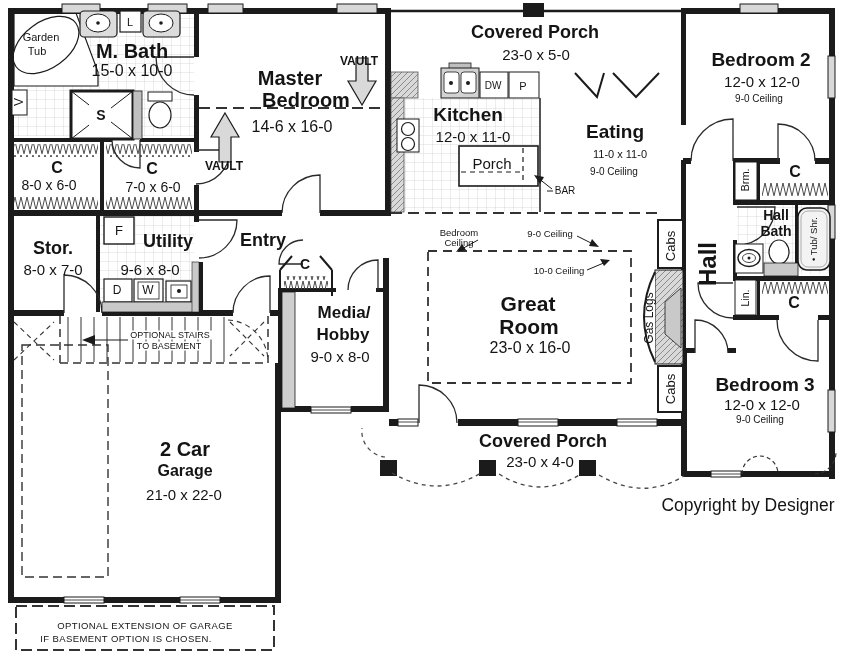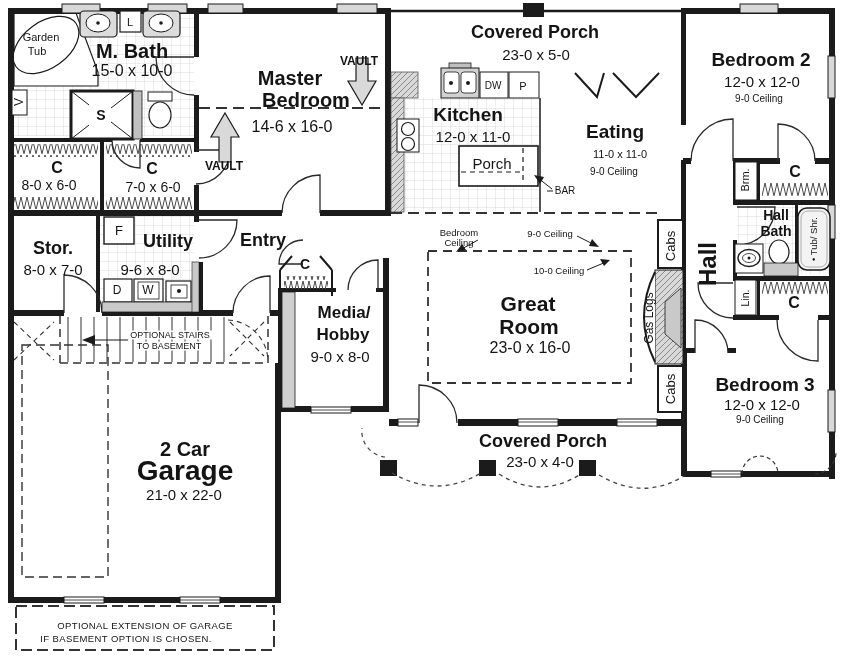--- a/index.html
+++ b/index.html
@@ -359,19 +359,20 @@
 <div class="lbl b" style="left:305px;top:264px;font-size:14px">C</div>
 
 <div class="lbl b" style="left:344px;top:312px;font-size:17px">Media/</div>
 <div class="lbl b" style="left:343px;top:334px;font-size:17px">Hobby</div>
 <div class="lbl" style="left:340px;top:356px;font-size:15px">9-0 x 8-0</div>
 
 <div class="lbl bg" style="left:170px;top:335px;font-size:9px">OPTIONAL STAIRS</div>
 <div class="lbl bg" style="left:169px;top:346px;font-size:9px">TO BASEMENT</div>
 
 <div class="lbl b" style="left:185px;top:449px;font-size:20px">2 Car</div>
-<div class="lbl b" style="left:185px;top:471px;font-size:28px">Garage</div>
+<div class="lbl b" style="left:185px;top:471px;font-size:16px">Garage</div>
 <div class="lbl" style="left:184px;top:494px;font-size:15px">21-0 x 22-0</div>
 <div class="lbl" style="left:145px;top:626px;font-size:9.5px;letter-spacing:.4px">OPTIONAL EXTENSION OF GARAGE</div>
 <div class="lbl" style="left:126px;top:639px;font-size:9.5px;letter-spacing:.4px">IF BASEMENT OPTION IS CHOSEN.</div>
 
+<div class="lbl" style="left:748px;top:506px;font-size:17.5px">Copyright by Designer</div>
 
 </div>
 
 </body></html>

